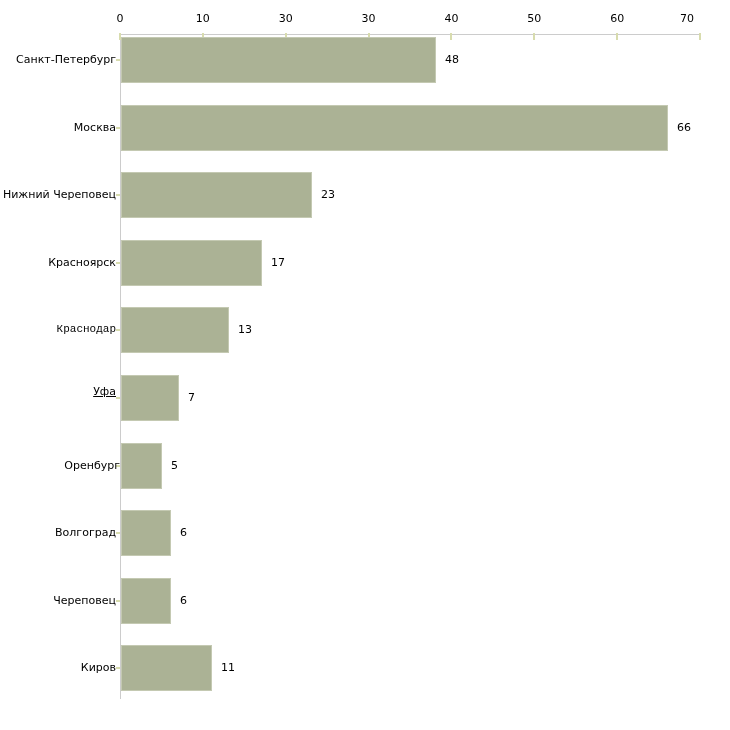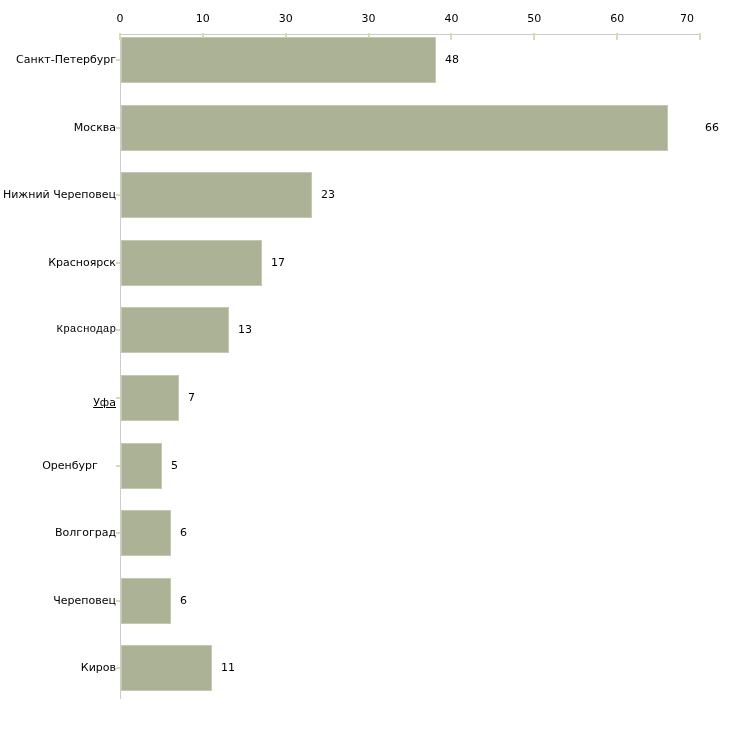--- a/index.html
+++ b/index.html
@@ -83,39 +83,39 @@
       <div class="x-tick-label" style="left: 617.143px; top: 12px; color: rgb(0, 0, 0);">60</div>
       <div class="x-tick" style="left: 699px; top: 33px; background: rgb(216, 220, 174);"></div>
       <div class="x-tick-label" style="left: 687px; top: 12px; color: rgb(0, 0, 0);">70</div>
       <div class="cat-tick" style="left: 116px; top: 59px; background: rgb(216, 220, 174);"></div>
       <div class="cat-label" style="left: 0px; width: 116px; top: 53px; color: rgb(0, 0, 0);">Санкт-Петербург</div>
       <div class="bar" style="left: 121px; top: 37px; width: 315px; height: 46px; background: rgb(171, 178, 149); border-color: rgb(196, 201, 178);"></div>
       <div class="val-label" style="left: 445px; top: 53px; color: rgb(0, 0, 0);">48</div>
       <div class="cat-tick" style="left: 116px; top: 127px; background: rgb(216, 220, 174);"></div>
       <div class="cat-label" style="left: 0px; width: 116px; top: 121px; color: rgb(0, 0, 0);">Москва</div>
       <div class="bar" style="left: 121px; top: 105px; width: 547px; height: 46px; background: rgb(171, 178, 149); border-color: rgb(196, 201, 178);"></div>
-      <div class="val-label" style="left: 677px; top: 121px; color: rgb(0, 0, 0); margin-left: 28px;">66</div>
+      <div class="val-label" style="left: 677px; top: 121px; color: rgb(0, 0, 0);">66</div>
       <div class="cat-tick" style="left: 116px; top: 194px; background: rgb(216, 220, 174);"></div>
       <div class="cat-label" style="left: 0px; width: 116px; top: 188px; color: rgb(0, 0, 0);">Нижний Череповец</div>
       <div class="bar" style="left: 121px; top: 172px; width: 191px; height: 46px; background: rgb(171, 178, 149); border-color: rgb(196, 201, 178);"></div>
       <div class="val-label" style="left: 321px; top: 188px; color: rgb(0, 0, 0);">23</div>
       <div class="cat-tick" style="left: 116px; top: 262px; background: rgb(216, 220, 174);"></div>
       <div class="cat-label" style="left: 0px; width: 116px; top: 256px; color: rgb(0, 0, 0);">Красноярск</div>
       <div class="bar" style="left: 121px; top: 240px; width: 141px; height: 46px; background: rgb(171, 178, 149); border-color: rgb(196, 201, 178);"></div>
       <div class="val-label" style="left: 271px; top: 256px; color: rgb(0, 0, 0);">17</div>
       <div class="cat-tick" style="left: 116px; top: 329px; background: rgb(216, 220, 174);"></div>
       <div class="cat-label" style="left: 0px; width: 116px; top: 323px; color: rgb(0, 0, 0); font-family: Liberation Mono, monospace;">Краснодар</div>
       <div class="bar" style="left: 121px; top: 307px; width: 108px; height: 46px; background: rgb(171, 178, 149); border-color: rgb(196, 201, 178);"></div>
       <div class="val-label" style="left: 238px; top: 323px; color: rgb(0, 0, 0);">13</div>
       <div class="cat-tick" style="left: 116px; top: 397px; background: rgb(216, 220, 174);"></div>
-      <div class="cat-label" style="left: 0px; width: 116px; top: 396px; color: rgb(0, 0, 0); text-decoration: underline;">Уфа</div>
+      <div class="cat-label" style="left: 0px; width: 116px; top: 385px; color: rgb(0, 0, 0); text-decoration: underline;">Уфа</div>
       <div class="bar" style="left: 121px; top: 375px; width: 58px; height: 46px; background: rgb(171, 178, 149); border-color: rgb(196, 201, 178);"></div>
       <div class="val-label" style="left: 188px; top: 391px; color: rgb(0, 0, 0);">7</div>
       <div class="cat-tick" style="left: 116px; top: 465px; background: rgb(216, 220, 174);"></div>
-      <div class="cat-label" style="left: 12px; width: 116px; top: 459px; color: rgb(0, 0, 0); text-align: center;">Оренбург</div>
+      <div class="cat-label" style="left: 4px; width: 116px; top: 459px; color: rgb(0, 0, 0);">Оренбург</div>
       <div class="bar" style="left: 121px; top: 443px; width: 41px; height: 46px; background: rgb(171, 178, 149); border-color: rgb(196, 201, 178);"></div>
       <div class="val-label" style="left: 171px; top: 459px; color: rgb(0, 0, 0);">5</div>
       <div class="cat-tick" style="left: 116px; top: 532px; background: rgb(216, 220, 174);"></div>
       <div class="cat-label" style="left: 0px; width: 116px; top: 526px; color: rgb(0, 0, 0);">Волгоград</div>
       <div class="bar" style="left: 121px; top: 510px; width: 50px; height: 46px; background: rgb(171, 178, 149); border-color: rgb(196, 201, 178);"></div>
       <div class="val-label" style="left: 180px; top: 526px; color: rgb(0, 0, 0);">6</div>
       <div class="cat-tick" style="left: 116px; top: 600px; background: rgb(216, 220, 174);"></div>
       <div class="cat-label" style="left: 0px; width: 116px; top: 594px; color: rgb(0, 0, 0);">Череповец</div>
       <div class="bar" style="left: 121px; top: 578px; width: 50px; height: 46px; background: rgb(171, 178, 149); border-color: rgb(196, 201, 178);"></div>
       <div class="val-label" style="left: 180px; top: 594px; color: rgb(0, 0, 0);">6</div>

